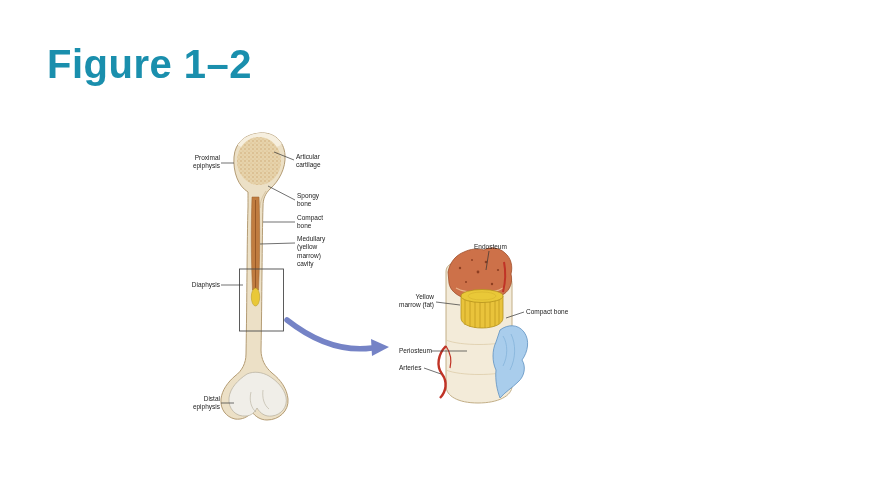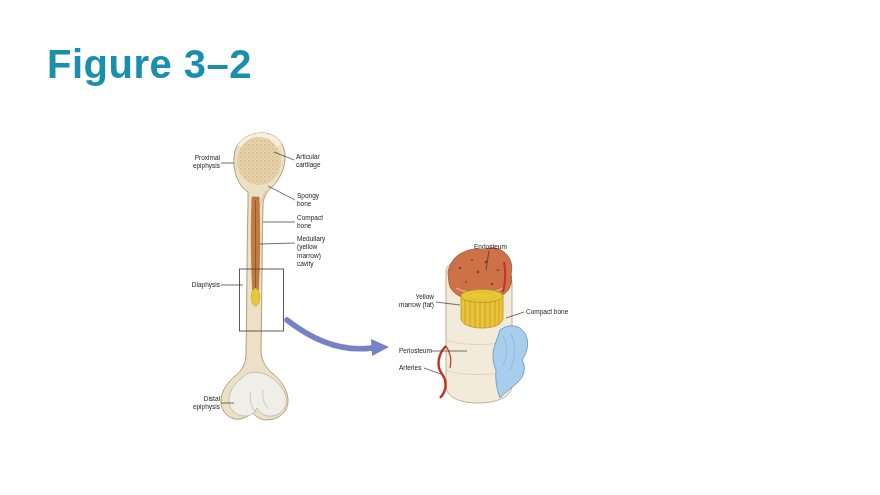--- a/index.html
+++ b/index.html
@@ -16,21 +16,21 @@
     position:absolute; font-size:6.5px; line-height:1.3; color:#222222;
     white-space:pre-line;
   }
   .lbl.r { text-align:right; }
 </style>
 </head>
 <body>
 
 <div class="slide">
 
-  <div class="figure-title">Figure 3–2</div>
+  <div class="figure-title">Figure 1–2</div>
 
   <svg class="gfx" viewBox="0 0 880 495">
     <defs>
       <pattern id="stipple" width="4" height="4" patternUnits="userSpaceOnUse">
         <circle cx="1" cy="1" r="0.7" fill="#c9a06a"></circle>
         <circle cx="3" cy="3" r="0.6" fill="#d6b183"></circle>
       </pattern>
       <clipPath id="boneClip">
           <use href="#bonePath"></use>
         </clipPath>

